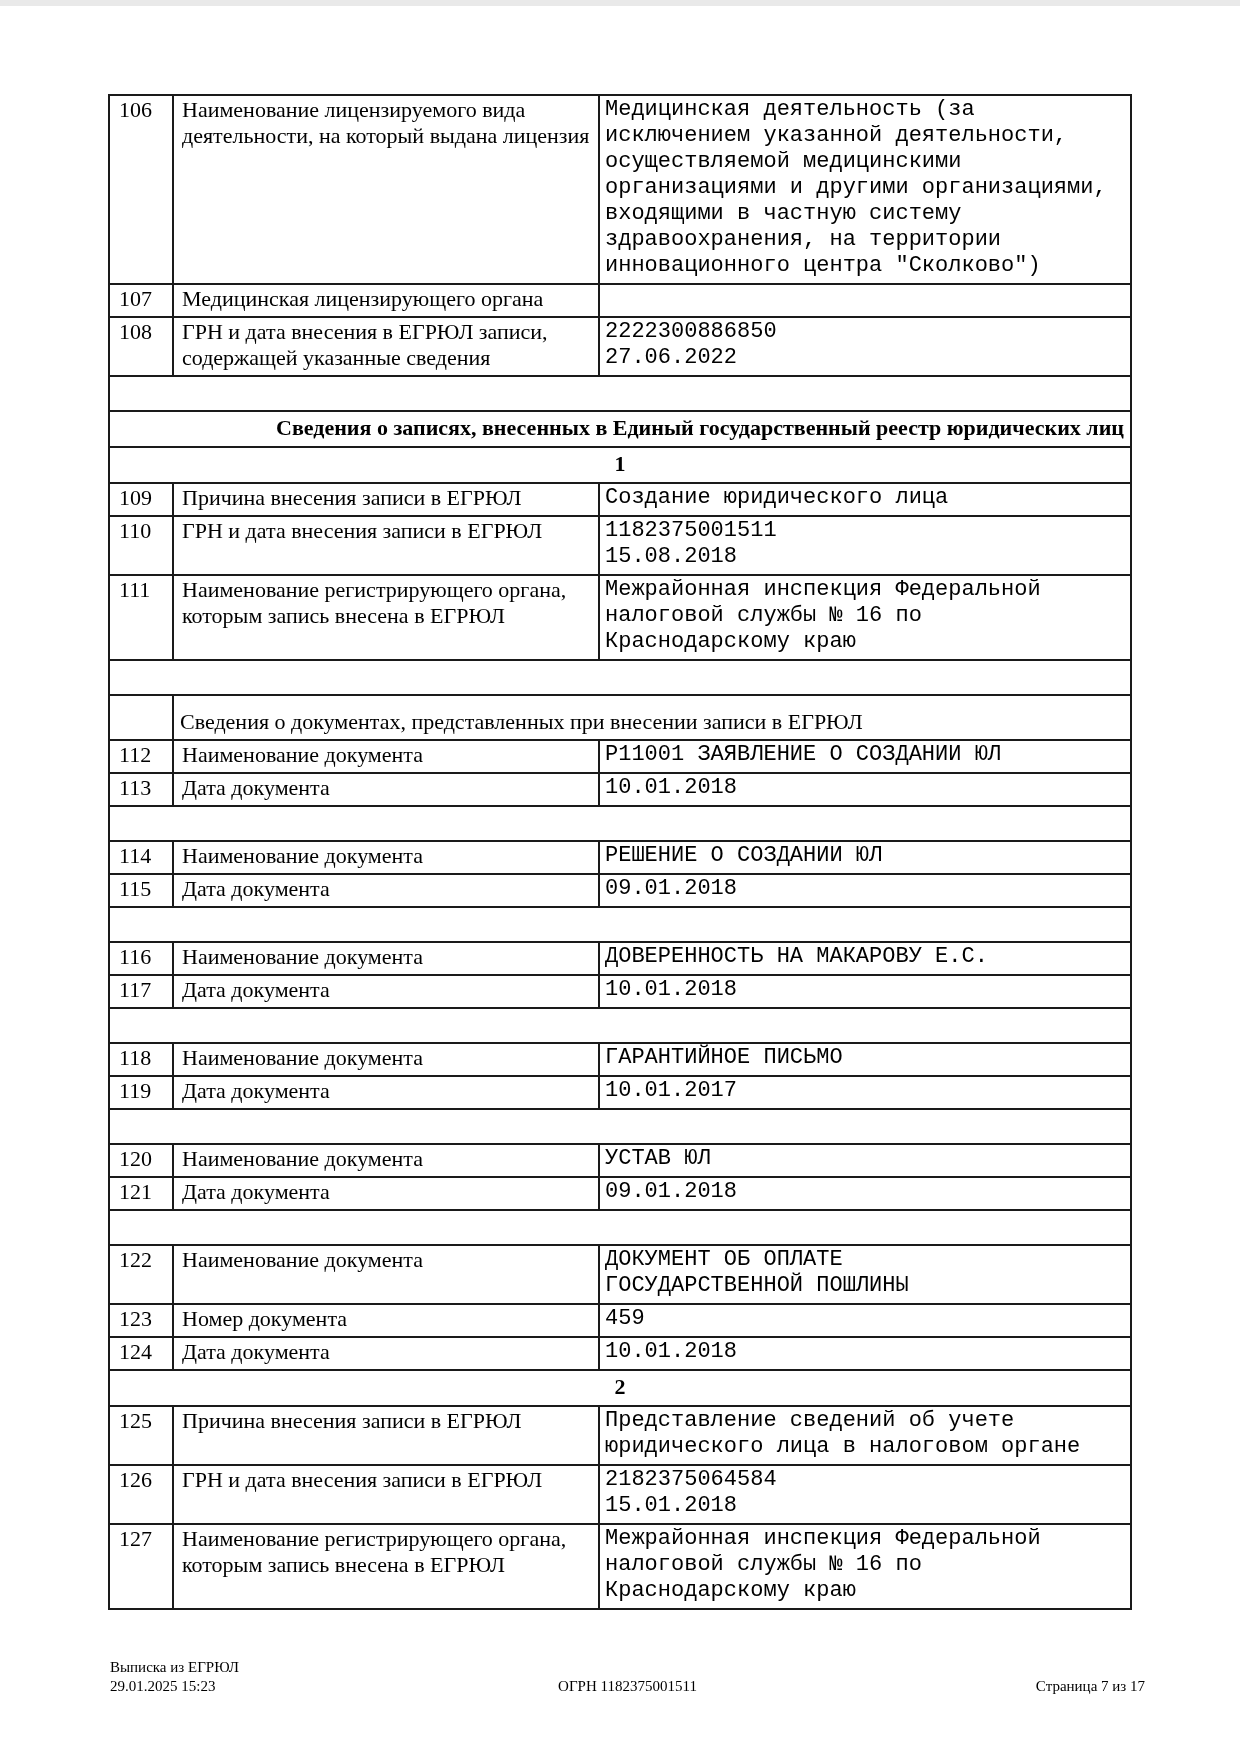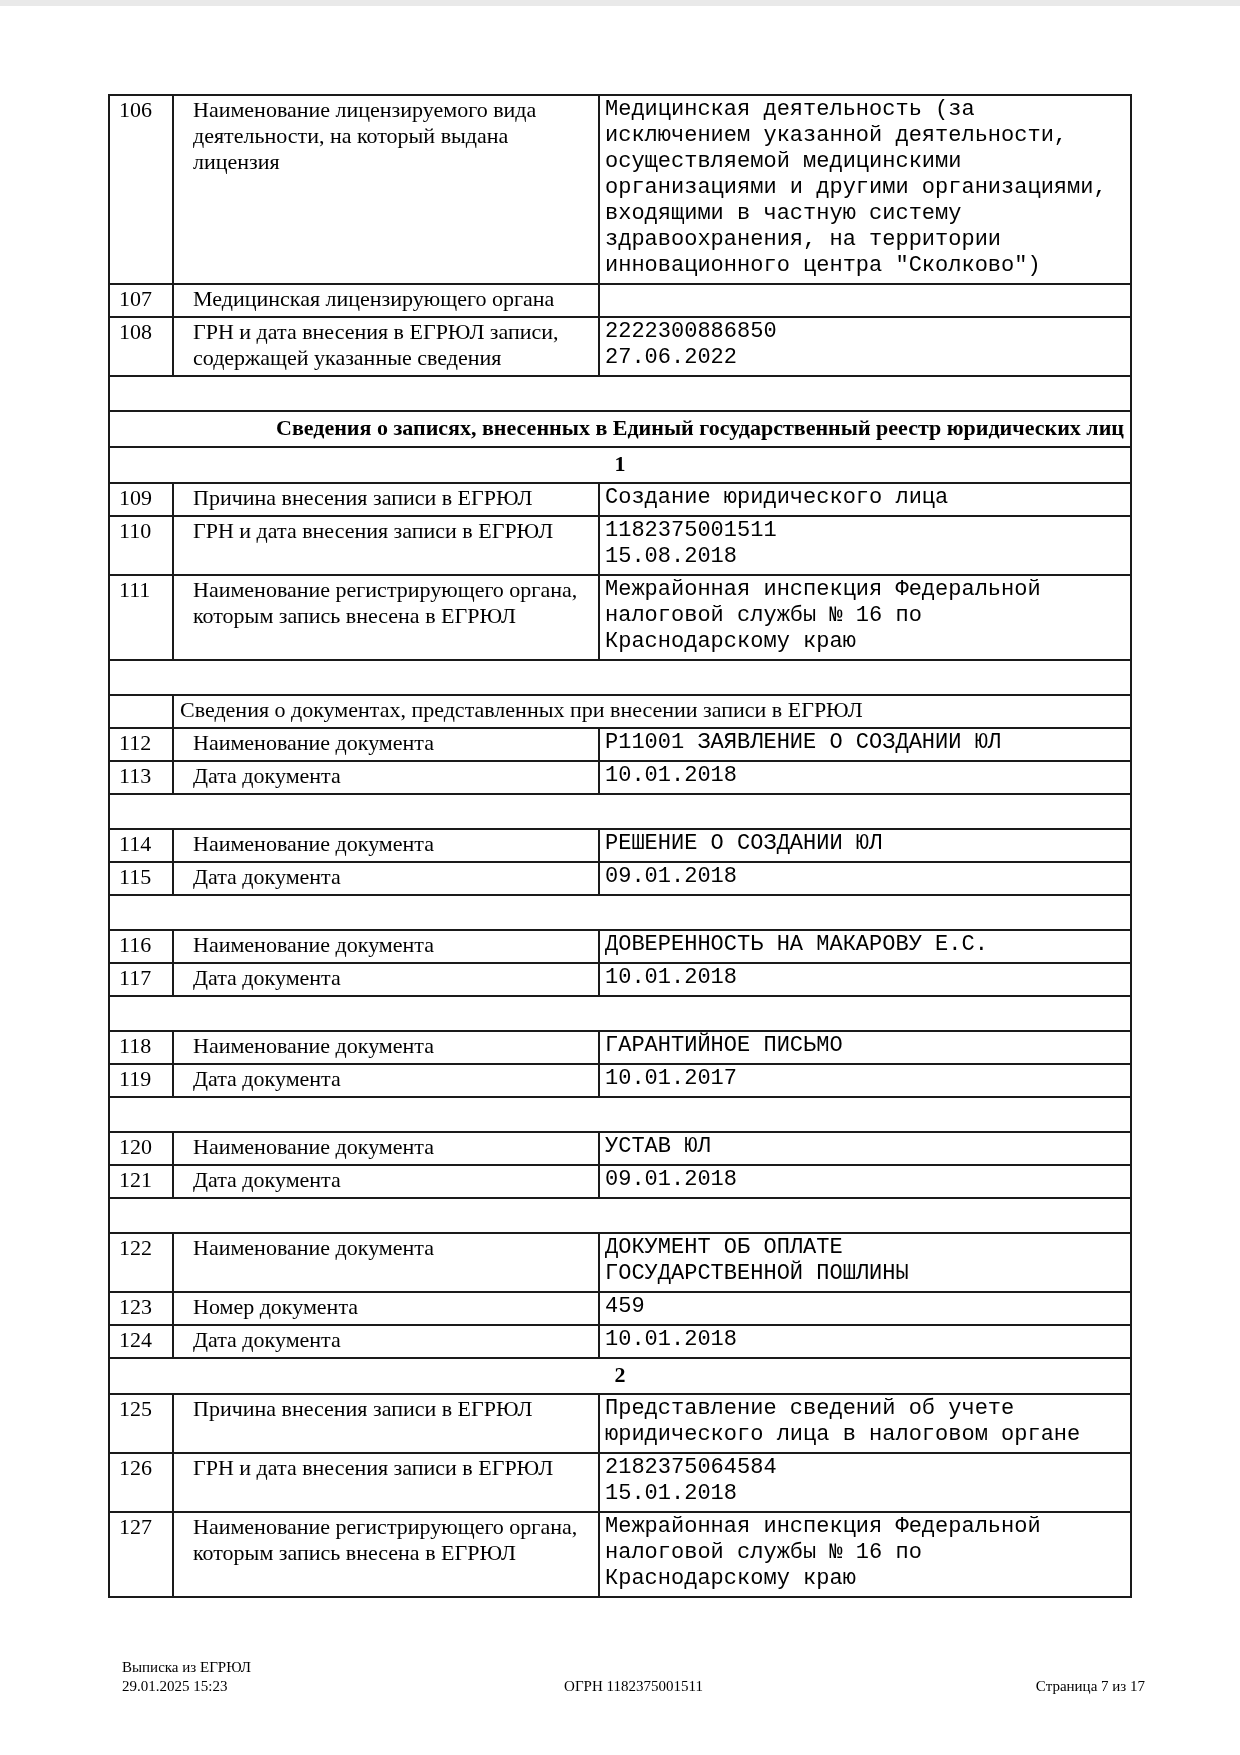--- a/index.html
+++ b/index.html
@@ -30,21 +30,21 @@
   .cell.num {
     width: 64px;
     flex: 0 0 64px;
     border-right: 2px solid #1a1a1a;
     padding: 1px 2px 4px 9px;
   }
   .cell.label {
     width: 426px;
     flex: 0 0 426px;
     border-right: 2px solid #1a1a1a;
-    padding: 1px 6px 4px 19px;
+    padding: 1px 6px 4px 8px;
   }
   .cell.value {
     flex: 1 1 auto;
     padding: 1px 6px 4px 5px;
     font-family: Liberation Mono, monospace;
   }
   .row.section .cell.full {
     flex: 1 1 auto;
     text-align: right;
     font-weight: bold;
@@ -52,25 +52,25 @@
     white-space: normal;
   }
   .row.index .cell.full {
     flex: 1 1 auto;
     text-align: center;
     font-weight: bold;
     padding: 3px 6px 5px 6px;
   }
   .row.subsection .cell.rest {
     flex: 1 1 auto;
-    padding: 1px 6px 4px 6px;
+    padding: 13px 6px 4px 6px;
   }
   .footer {
     position: absolute;
-    left: 122px;
+    left: 110px;
     right: 95px;
     top: 1652px;
     font-size: 15px;
     line-height: 19px;
   }
   .footer-center {
     position: absolute;
     left: 0; right: 0;
     top: 19px;
     text-align: center;

